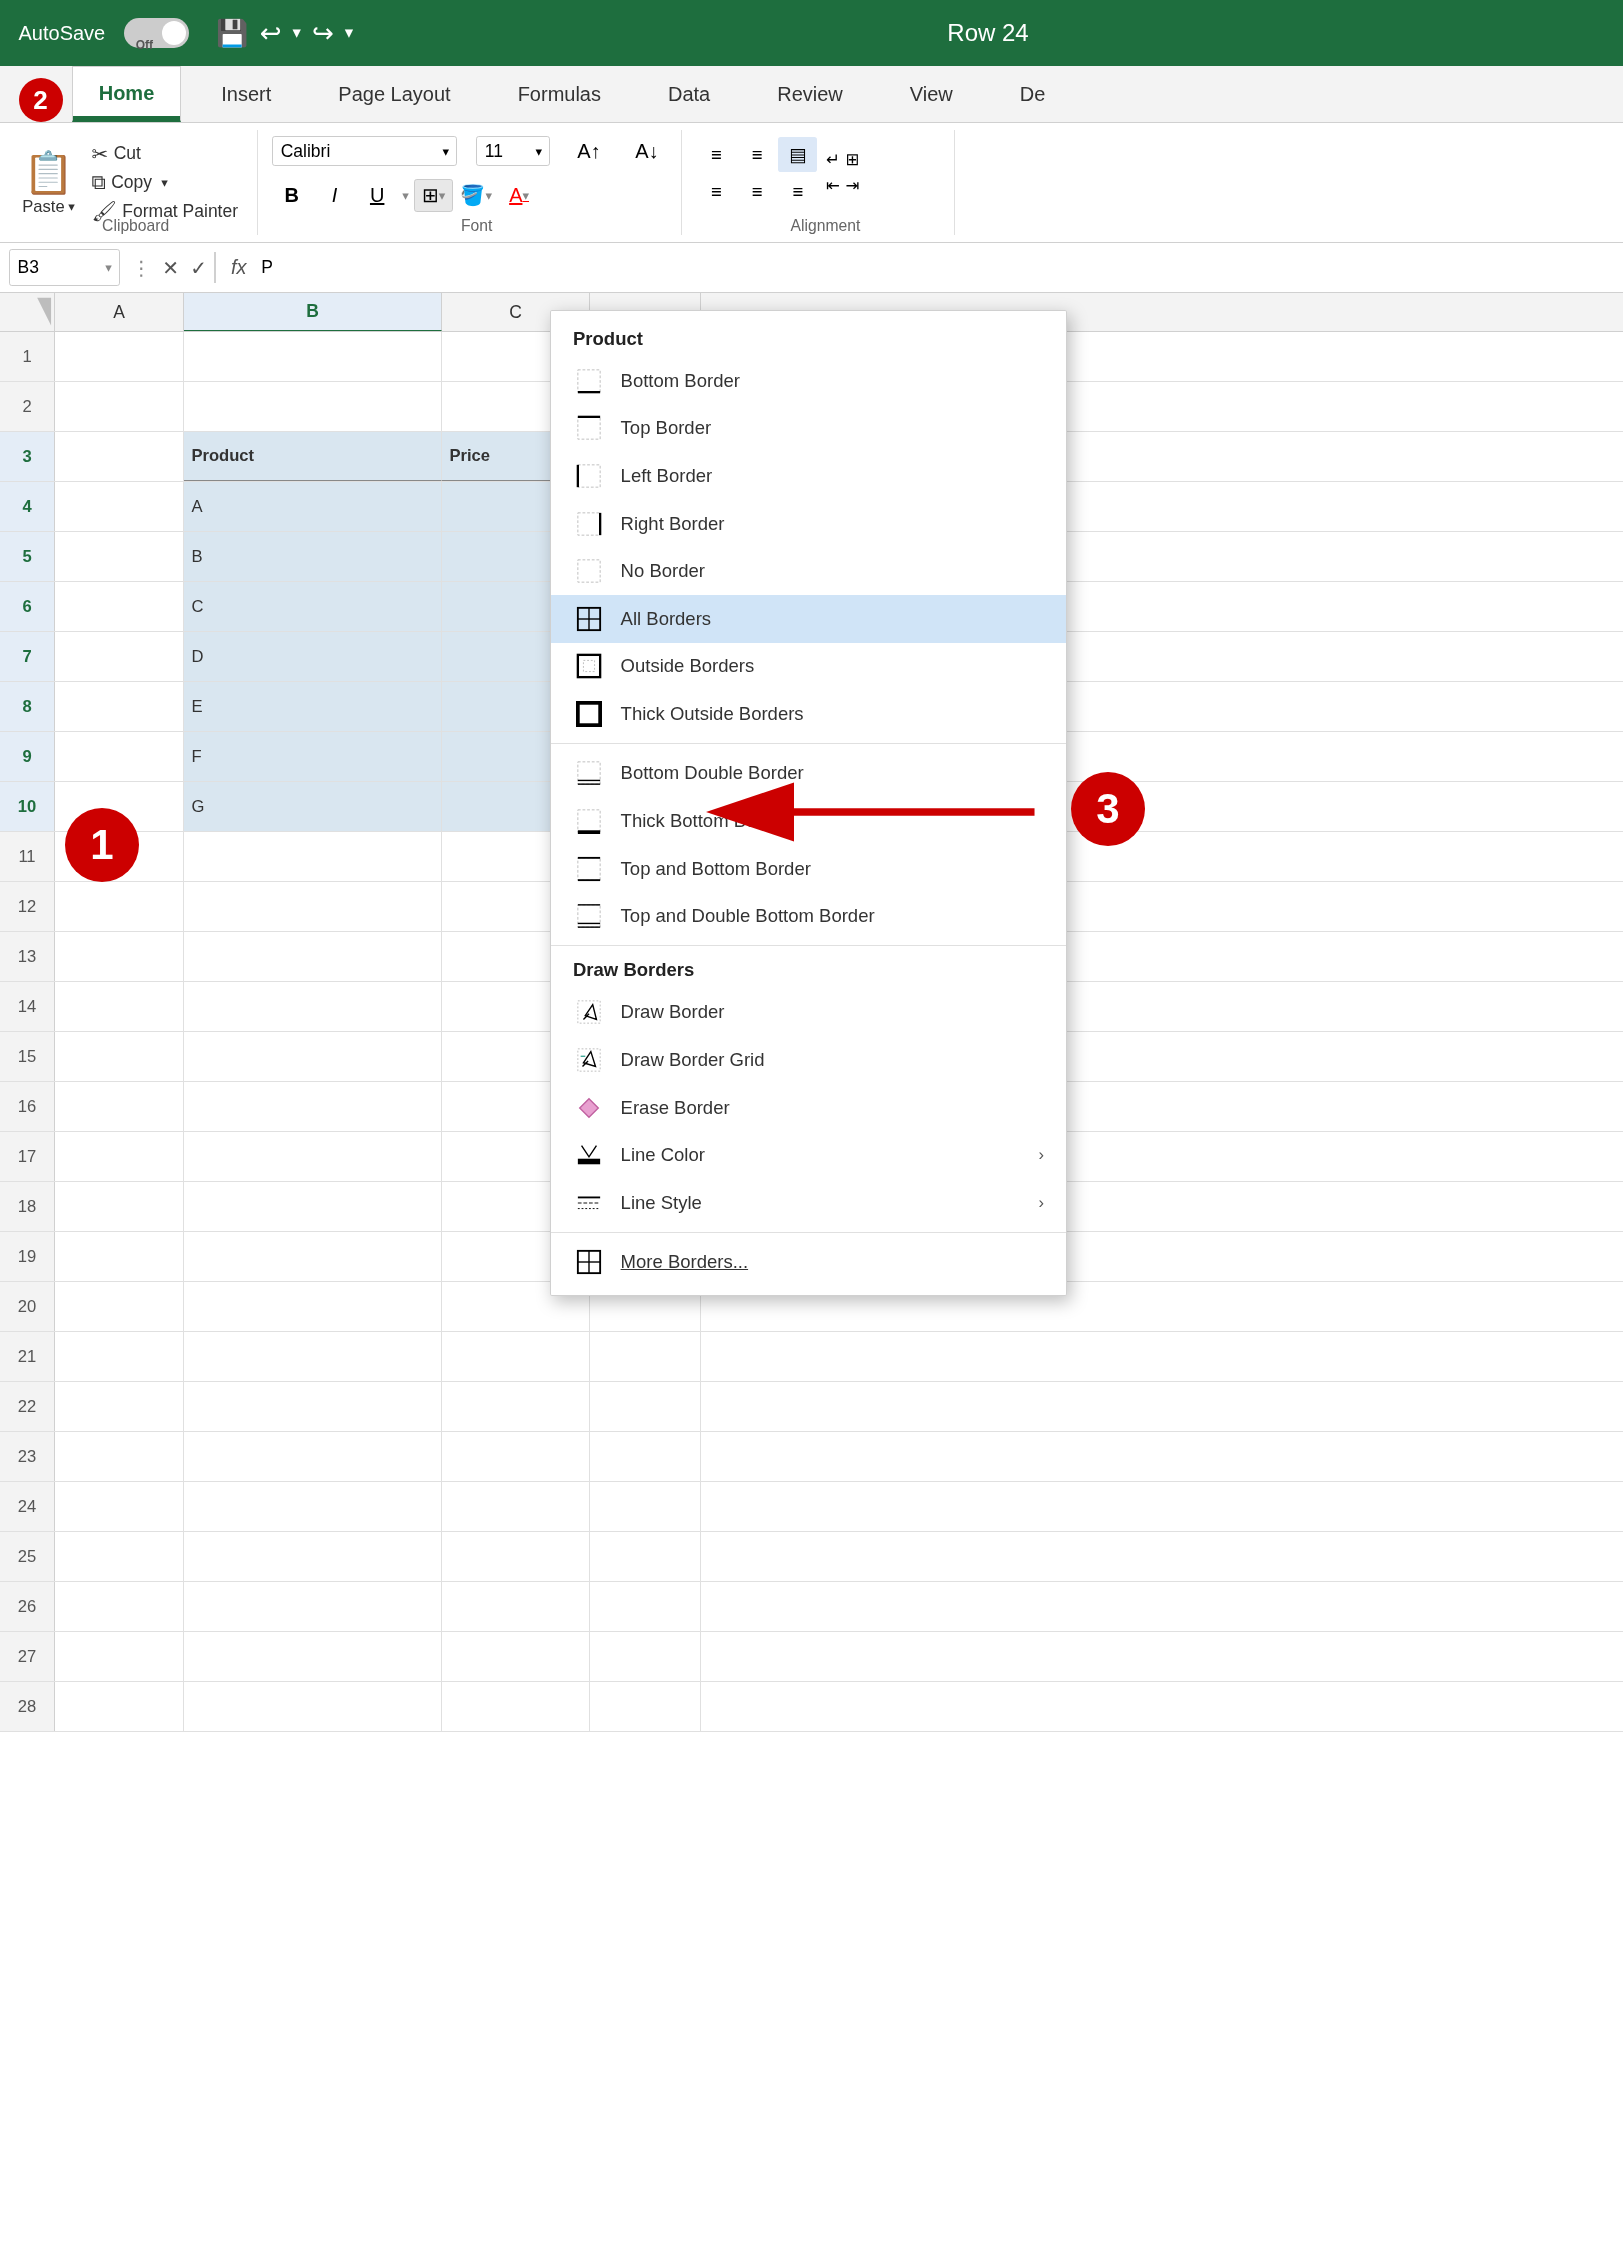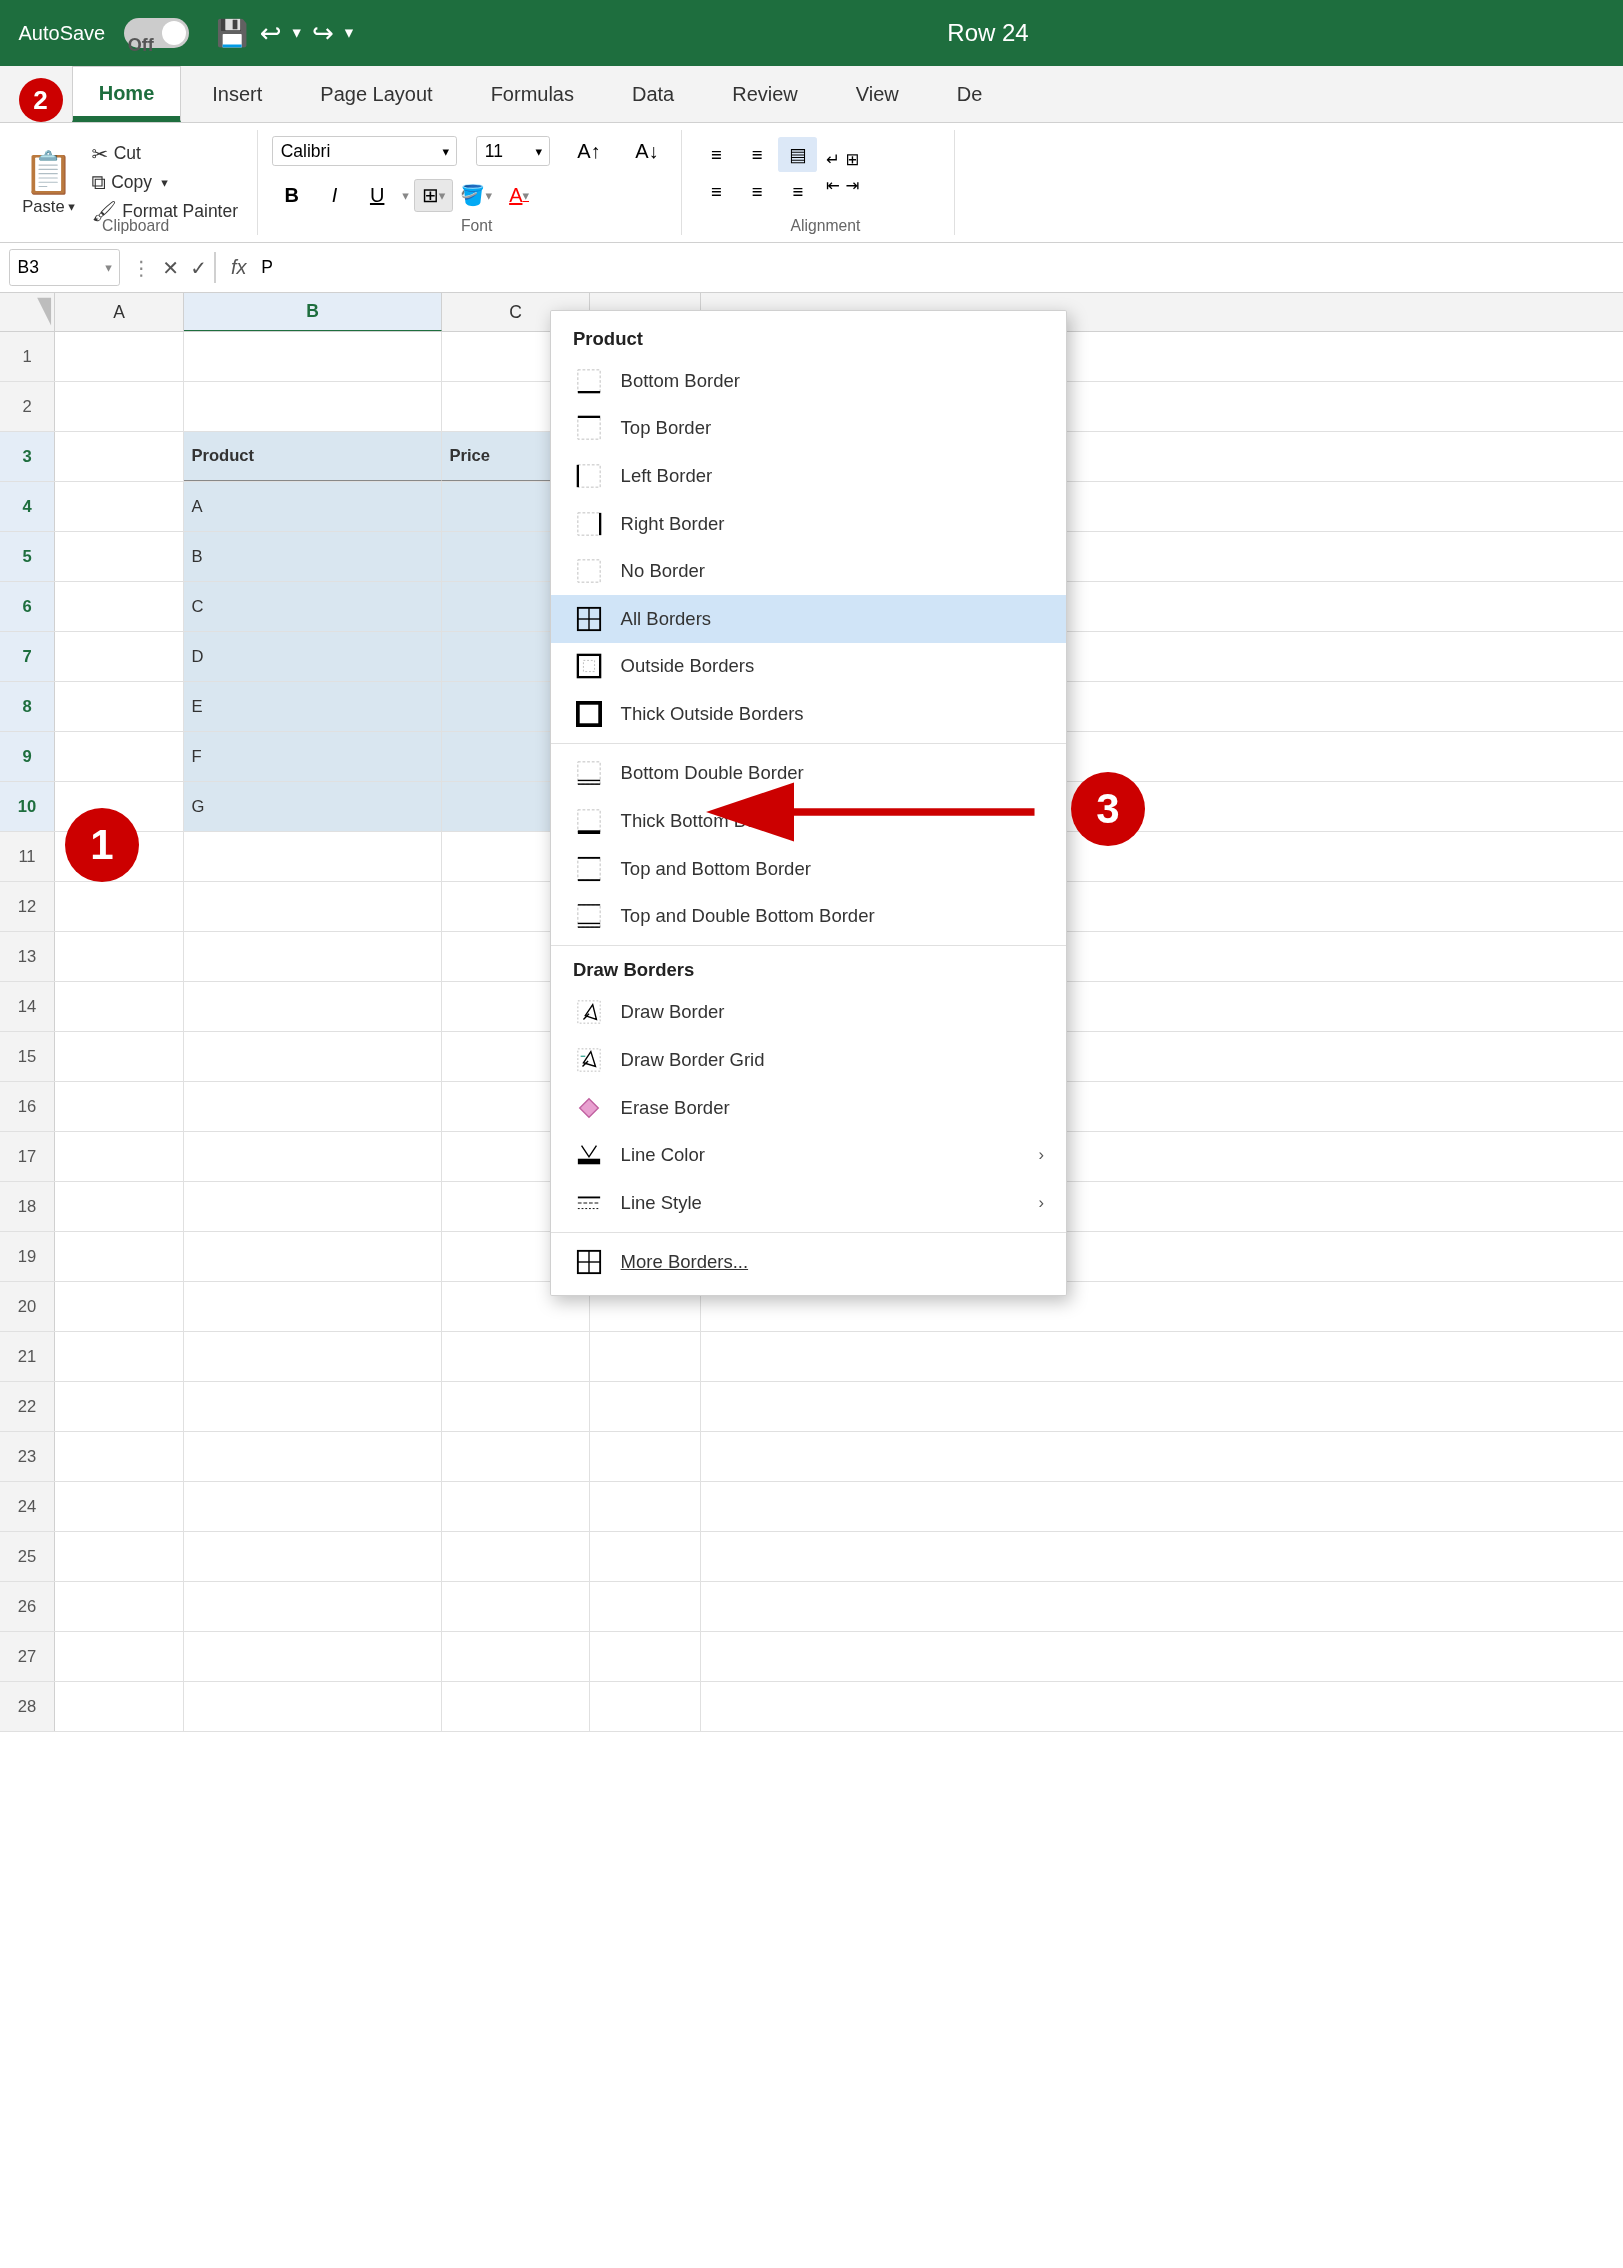--- a/index.html
+++ b/index.html
@@ -27,22 +27,22 @@
     }
     .toggle-knob {
       width: 24px;
       height: 24px;
       background: white;
       border-radius: 50%;
       margin-left: auto;
     }
     .toggle-label {
       position: absolute;
-      left: 4px;
-      font-size: 18px;
+      left: 12px;
+      font-size: 12px;
       color: #555;
       font-weight: bold;
       margin-top: 24px;
     }
     .title-icons {
       display: flex;
       align-items: center;
       gap: 11px;
       margin-left: 9.2px;
     }
@@ -68,21 +68,21 @@
       height: 57px;
     }
     .ribbon-tab {
       padding: 11px 26px;
       font-size: 20px;
       cursor: pointer;
       color: #333;
       border: 0.9px solid transparent;
       border-bottom: none;
       background: transparent;
-      margin-right: 4px;
+      margin-right: 13px;
       height: 100%;
       display: flex;
       align-items: center;
     }
     .ribbon-tab.active {
       background: white;
       border-color: #d0d0d0;
       border-bottom: 2.8px solid #1e6e3e;
       color: #1e6e3e;
       font-weight: 600;

